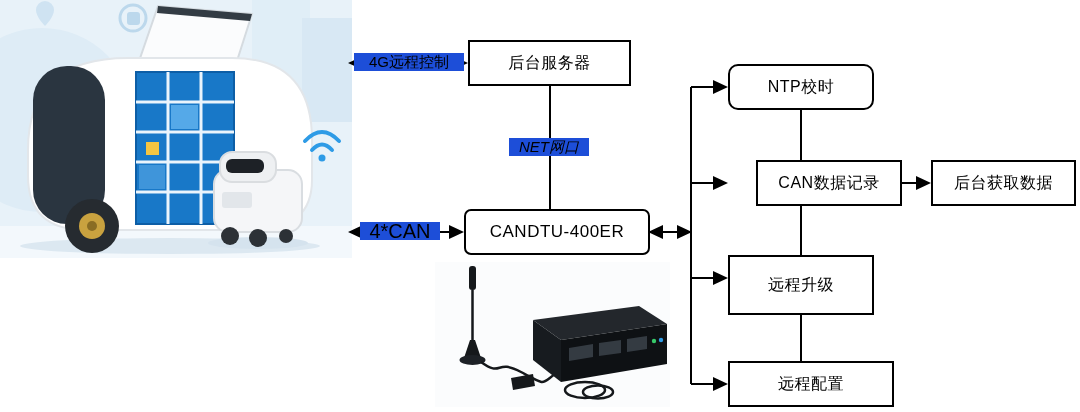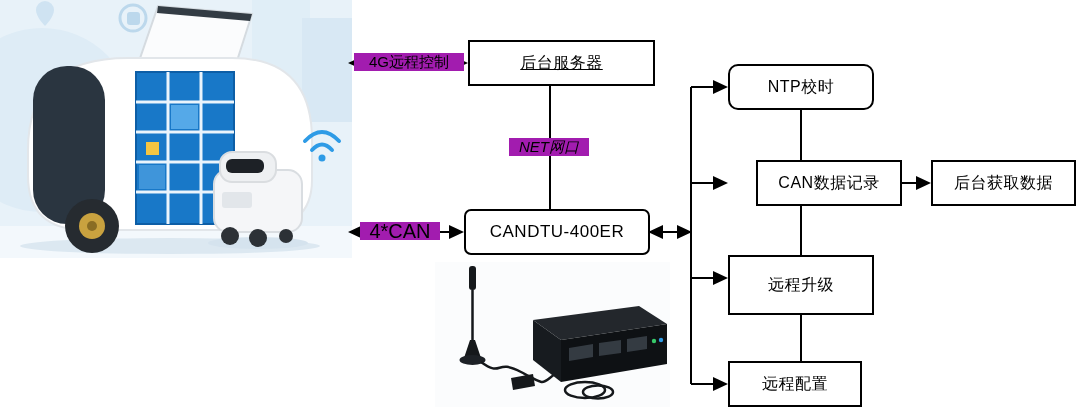--- a/index.html
+++ b/index.html
@@ -30,21 +30,21 @@
     align-items: center;
     justify-content: center;
     font-size: 16px;
     letter-spacing: 0.5px;
     z-index: 2;
     white-space: nowrap;
   }
 
   .edge-label {
     position: absolute;
-    background: #a21caf;
+    background: #1d4ed8;
     font-size: 15px;
     text-align: center;
     z-index: 3;
     line-height: 18px;
     white-space: nowrap;
   }
 
   .photo {
     position: absolute;
     overflow: hidden;
@@ -174,31 +174,31 @@
       <polygon points="648,232 663,225 663,239"></polygon>
       <polygon points="692,232 677,225 677,239"></polygon>
       <polygon points="728,87 713,80 713,94"></polygon>
       <polygon points="728,183 713,176 713,190"></polygon>
       <polygon points="728,278 713,271 713,285"></polygon>
       <polygon points="728,384 713,377 713,391"></polygon>
       <polygon points="931,183 916,176 916,190"></polygon>
     </g>
   </svg>
 
-  <div class="node" style="left:468px; top:40px; width:187px; height:46px;text-decoration:underline;">后台服务器</div>
+  <div class="node" style="left:468px; top:40px; width:163px; height:46px;">后台服务器</div>
 
   <div class="node" style="left:464px; top:209px; width:186px; height:46px; font-size:17px;border-radius:7px;">CANDTU-400ER</div>
 
   <div class="node" style="left:728px; top:64px; width:146px; height:46px;border-radius:10px;">NTP校时</div>
 
   <div class="node" style="left:728px; top:160px; width:146px; height:46px;margin-left:28px;">CAN数据记录</div>
 
   <div class="node" style="left:728px; top:255px; width:146px; height:60px;">远程升级</div>
 
-  <div class="node" style="left:728px; top:361px; width:134px; height:46px;">远程配置</div>
+  <div class="node" style="left:728px; top:361px; width:166px; height:46px;">远程配置</div>
 
   <div class="node" style="left:931px; top:160px; width:145px; height:46px;">后台获取数据</div>
 
   <span class="edge-label" style="left:354px; top:53px; width:110px;">4G远程控制</span>
 
   <span class="edge-label" style="left:509px; top:138px; width:80px;font-style:italic;">NET网口</span>
 
   <span class="edge-label" style="left:360px; top:222px; width:80px; font-size:20px;">4*CAN</span>
 
 </div>

